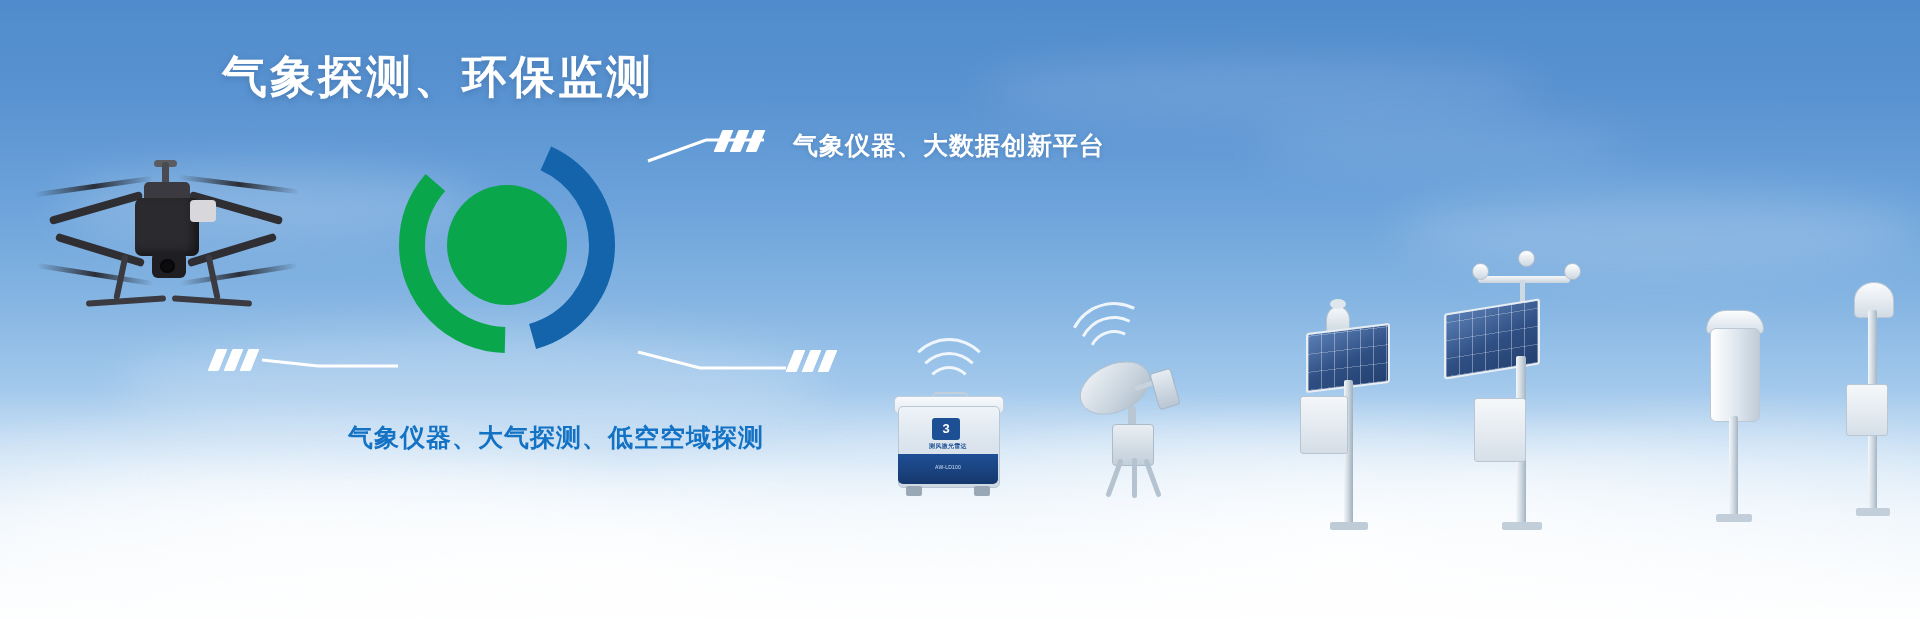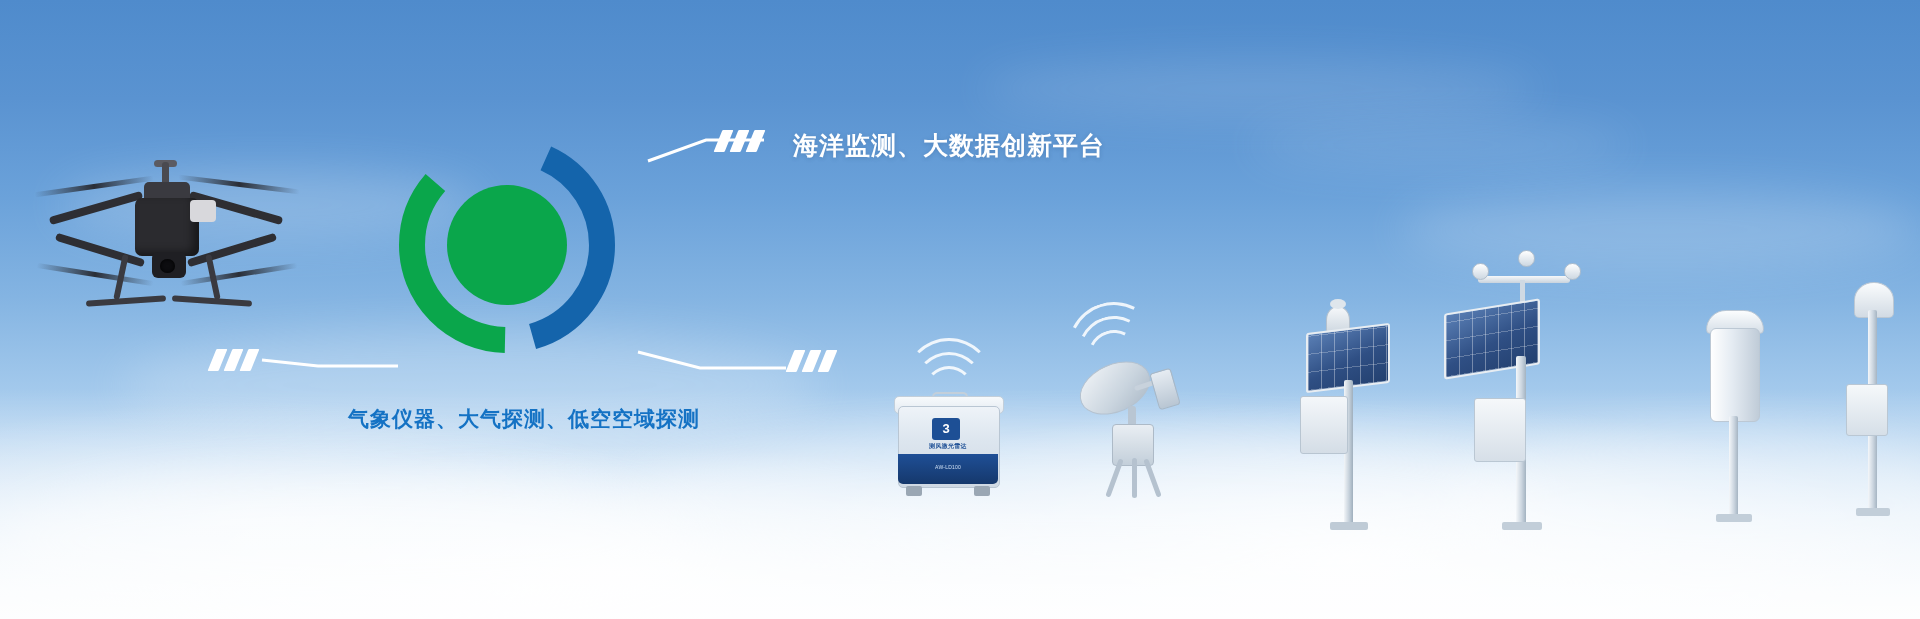--- a/index.html
+++ b/index.html
@@ -62,22 +62,22 @@
     position:absolute;left:793px;top:129px;
     font-size:25px;font-weight:bold;color:#ffffff;letter-spacing:1px;white-space:nowrap;
     text-shadow:0 1px 4px rgba(40,80,130,.30);
   }
   .callout-main{
     position:absolute;left:658px;top:232px;
     font-size:38px;font-weight:bold;color:#ffffff;letter-spacing:1px;white-space:nowrap;
     text-shadow:0 2px 6px rgba(40,80,130,.30);
   }
   .callout-bottom{
-    position:absolute;left:348px;top:405px;
-    font-size:21px;font-weight:bold;color:#1472c4;letter-spacing:1px;white-space:nowrap;text-align:right;
+    position:absolute;left:348px;top:421px;
+    font-size:25px;font-weight:bold;color:#1472c4;letter-spacing:1px;white-space:nowrap;text-align:right;
   }
 
   
   .obj{position:absolute;}
 
   
   .drone{left:40px;top:160px;width:250px;height:180px;}
   .dr-body{position:absolute;left:95px;top:38px;width:64px;height:58px;background:#2b2b2f;border-radius:7px;box-shadow:inset -6px -4px 8px rgba(0,0,0,.45);}
   .dr-top{position:absolute;left:104px;top:22px;width:46px;height:20px;background:#3a3a40;border-radius:5px 5px 2px 2px;}
   .dr-mast{position:absolute;left:122px;top:2px;width:7px;height:24px;background:#4a4a50;border-radius:3px;}
@@ -301,16 +301,17 @@
       <div class="gg-base"></div>
   </div>
 
   <div class="obj mastC">
     <div class="mc-head"></div>
       <div class="mc-pole"></div>
     <div class="mc-box"></div>
       <div class="mc-base"></div>
   </div>
 
-  <div class="callout-top">海洋监测、大数据创新平台</div>
+  <div class="headline">气象探测、环保监测</div>
+  <div class="callout-top">气象仪器、大数据创新平台</div>
   <div class="callout-bottom">气象仪器、大气探测、低空空域探测</div>
 
 </div>
 
 </body></html>

